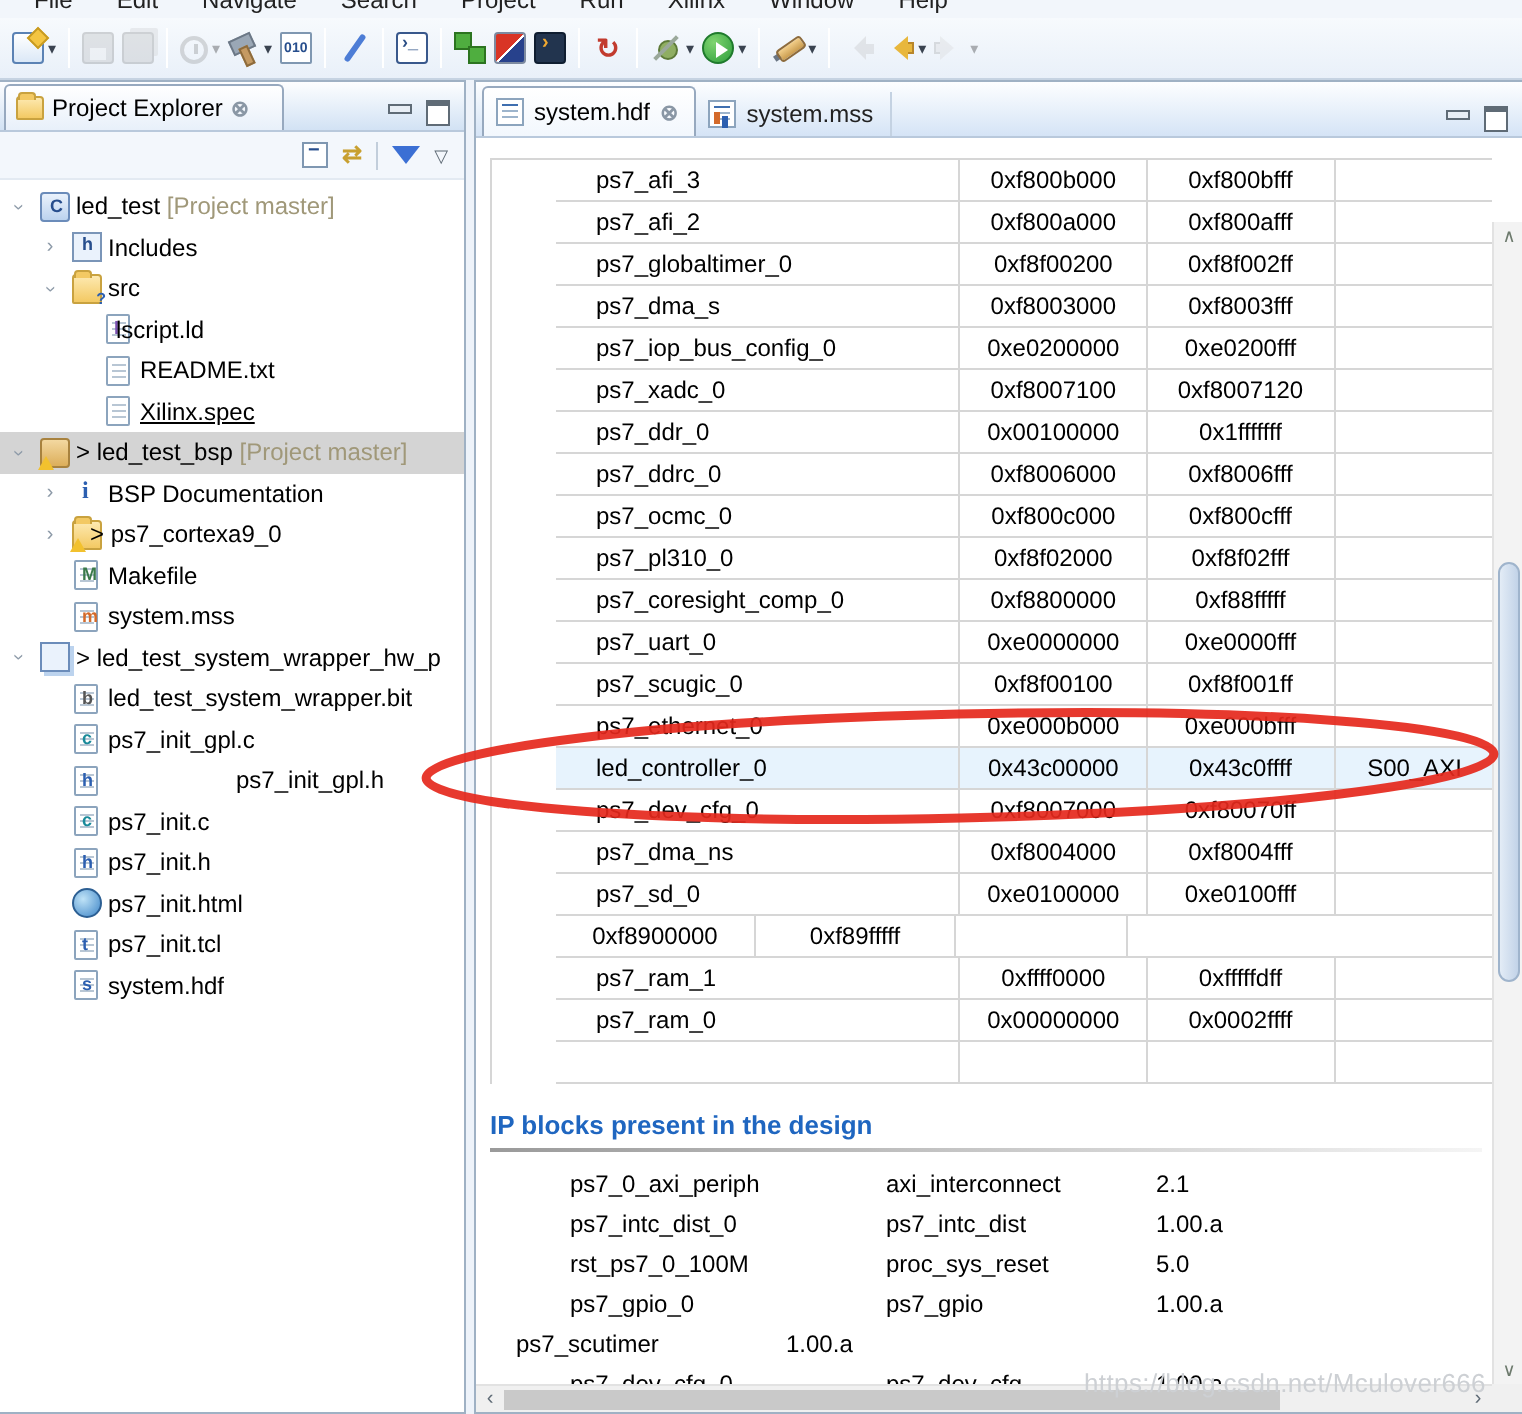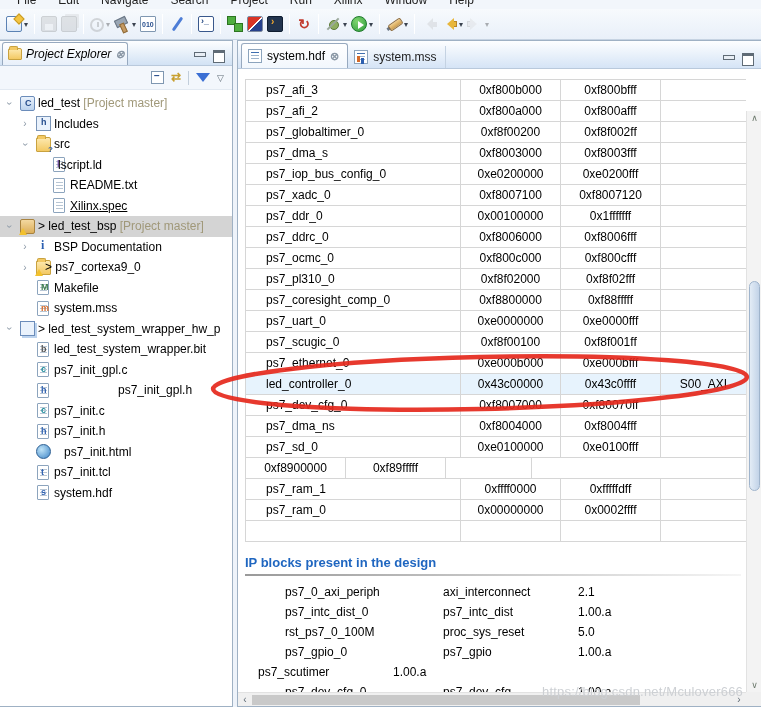--- a/index.html
+++ b/index.html
@@ -68,21 +68,21 @@
     position:absolute; left:0; top:40px; width:233px; bottom:0;
     background:#fff; border:1px solid #9fb1c4; border-left:none;
   }
   .view-header {
     height:25px; background:linear-gradient(#fdfeff,#d2e2f4);
     border-bottom:1px solid #b9c9dc; display:flex; align-items:flex-end;
   }
   .view-tab {
     display:flex; align-items:center; gap:4px; background:linear-gradient(#fff,#e8f0fa);
     border:1px solid #97a9bf; border-bottom:none; border-radius:3px 3px 0 0;
-    padding:3px 2px 3px 5px; margin-left:2px; height:23px;font-style:italic;
+    padding:3px 16px 3px 5px; margin-left:2px; height:23px;
   }
   .winbtns { margin-left:auto; display:flex; gap:8px; padding:0 8px 6px 0; }
   .wb { width:11px; height:9px; position:relative; }
   .wb-min::after { content:""; position:absolute; left:0; top:2px; width:10px; height:3px; border:1px solid #5f6b76; background:#e8eef5; }
   .wb-max::after { content:""; position:absolute; left:0; top:0; width:10px; height:9px; border:1px solid #5f6b76; border-top:3px solid #5f6b76; background:#fff; }
   .view-toolbar {
     height:24px; display:flex; align-items:center; justify-content:flex-end;
     gap:7px; padding-right:8px; background:#f3f7fc; border-bottom:1px solid #e3eaf2;
   }
   .vt-sep { width:1px; height:14px; background:#c2cedb; }
@@ -123,21 +123,21 @@
   .editor { position:absolute; left:237px; top:40px; right:0; bottom:0; background:#fff; border:1px solid #9fb1c4; border-right:none; }
   .tabbar { height:28px; background:linear-gradient(#fdfeff,#d5e4f6); border-bottom:1px solid #b9c9dc; display:flex; align-items:flex-end; }
   .etab { display:flex; align-items:center; gap:5px; padding:4px 8px 4px 6px; height:25px; font-size:12px; }
   .etab.active { background:linear-gradient(#fff,#f2f7fd); border:1px solid #97a9bf; border-bottom:none; border-radius:3px 3px 0 0; margin-left:3px; }
   .etab.inactive { border-right:1px solid #c4d2e2; height:22px; color:#222; }
   .eicon { width:14px; height:14px; position:relative; background:#fff; border:1px solid #8ca4bd; }
   .eicon::before { content:""; position:absolute; left:2px; top:2px; width:8px; height:1px; background:#3f6fb0; box-shadow:0 3px 0 #9db4cc, 0 6px 0 #9db4cc; }
   .eicon.mss::after { content:""; position:absolute; left:2px; bottom:1px; width:3px; height:6px; background:#d46a2a; box-shadow:4px 2px 0 #2c5fb0; }
   .content { position:absolute; left:0; top:28px; right:15px; bottom:14px; overflow:hidden; background:#fff; }
   
-  .amap { margin:10px 0 0 7px; border-top:1px solid #d6d6d6; border-left:1px solid #d6d6d6; width:503px; }
+  .amap { margin:10px 0 0 7px; border-top:1px solid #d6d6d6; border-left:1px solid #d6d6d6; width:503px;padding-left:32px; }
   .arow { display:flex; height:21px; border-bottom:1px solid #d6d6d6; background:#fff; }
   .arow.hl { background:#e7f3fd; }
   .acell { border-right:1px solid #d6d6d6; display:flex; align-items:center; font-size:12px; }
   .ac-name { width:215px; padding-left:20px; }
   .ac-base, .ac-high { width:100px; justify-content:center; }
   .ac-extra { width:86px; justify-content:center; }
   
   .ip-head { margin:13px 0 0 7px; color:#1f66c0; font-weight:bold; font-size:13px; }
   .ip-rule { margin:4px 0 6px 7px; height:2px; width:496px; background:linear-gradient(to right,#9a9a9a,#f5f5f5); }
   .iprow { display:flex; height:20px; align-items:center; font-size:12px;margin-left:20px; }
@@ -387,21 +387,21 @@
         <span class="tlabel" style="left: 54px;">ps7_init.c</span>
       </div>
       <div class="tree-row">
         <span class="ticon doc" style="left: 36px;">
           <span class="lt" style="color: rgb(44, 95, 176);">h</span>
         </span>
         <span class="tlabel" style="left: 54px;">ps7_init.h</span>
       </div>
       <div class="tree-row">
         <span class="ticon ic-html" style="left: 36px;"></span>
-        <span class="tlabel" style="left: 64px; text-align: center;">ps7_init.html</span>
+        <span class="tlabel" style="left: 54px; text-align: center;">ps7_init.html</span>
       </div>
       <div class="tree-row">
         <span class="ticon doc" style="left: 36px;">
           <span class="lt" style="color: rgb(44, 95, 176);">t</span>
         </span>
         <span class="tlabel" style="left: 54px;">ps7_init.tcl</span>
       </div>
       <div class="tree-row">
         <span class="ticon doc" style="left: 36px;">
           <span class="lt" style="color: rgb(44, 95, 176);">s</span>

